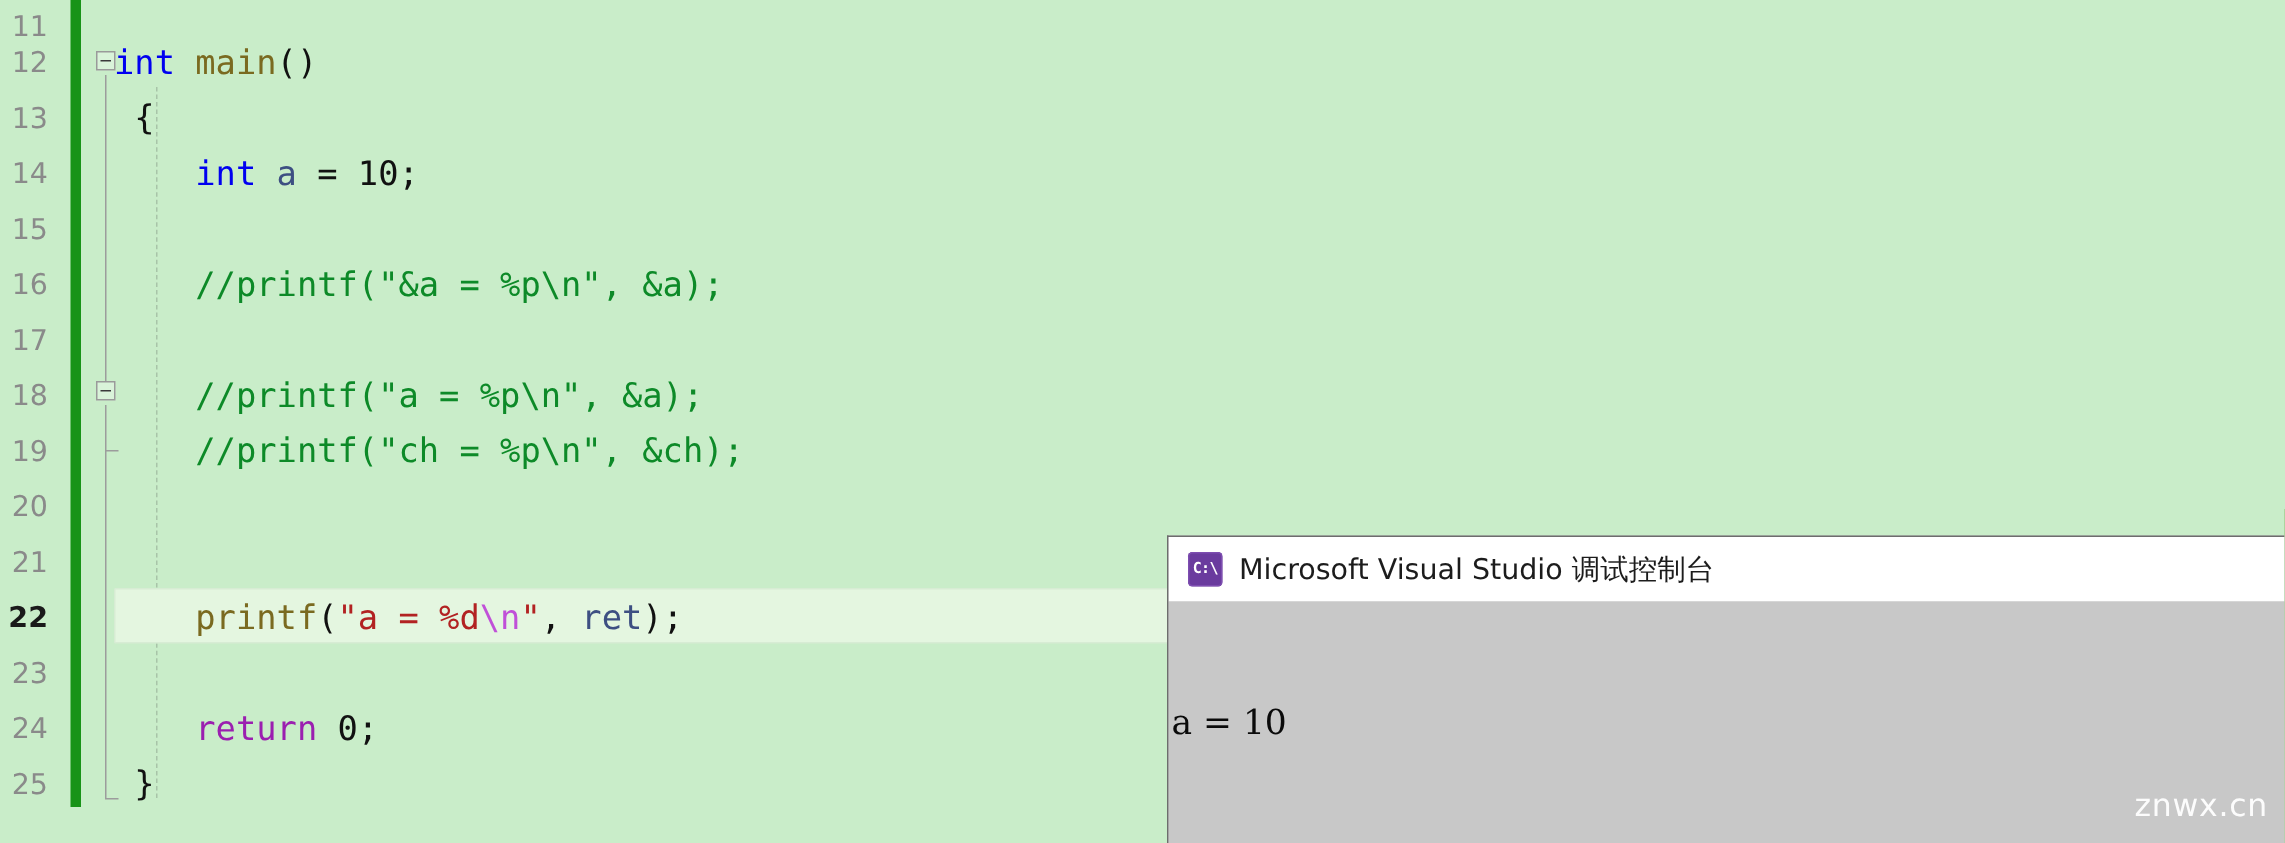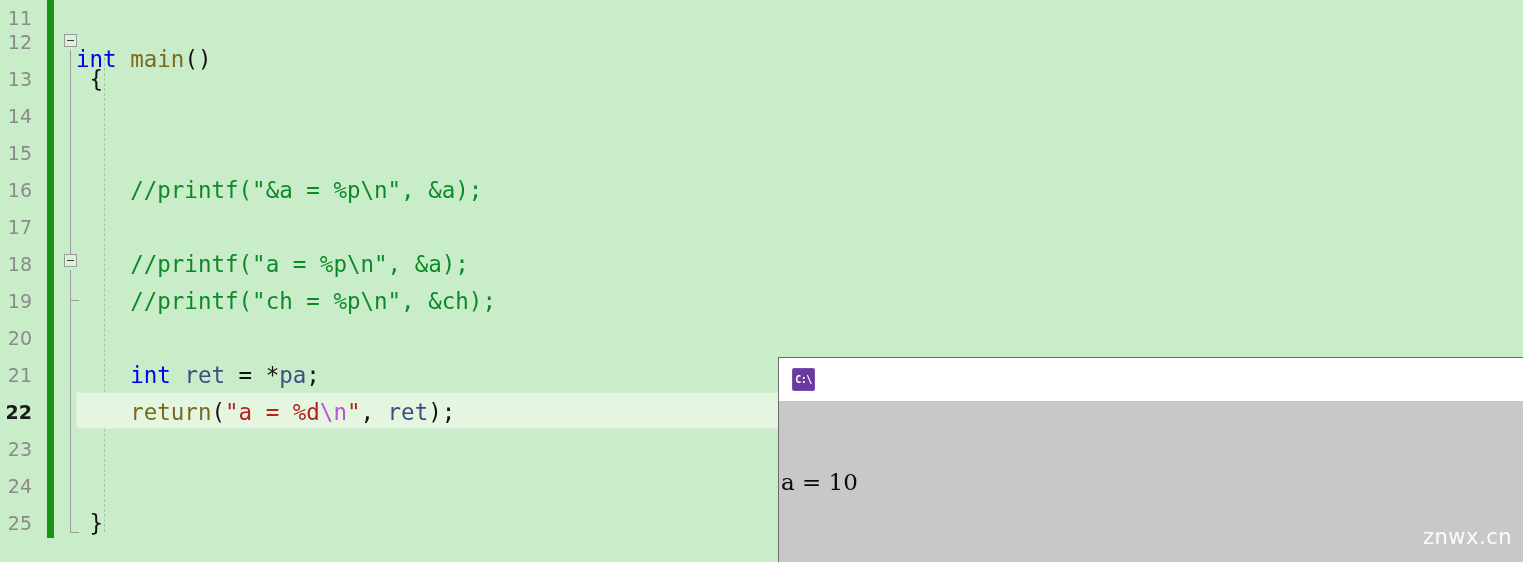--- a/index.html
+++ b/index.html
@@ -242,49 +242,51 @@
       <div class="fold-end" style="top:300px"></div>
       <div class="fold-end" style="top:532px"></div>
     </div>
 
     <div class="indent-guide"></div>
 
     <div class="cline-hl" style="left:76px; top:392px;"></div>
 
     <div class="code">
 
-      <div class="cline" style="top:41px"><span class="kw">int</span><span class="punc"> </span><span class="fn">main</span><span class="punc">()</span></div>
+      <div class="cline" style="top:24px"><span class="kw">int</span><span class="punc"> </span><span class="fn">main</span><span class="punc">()</span></div>
 
       <div class="cline" style="top:61px"><span class="punc"> {</span></div>
 
+      <div class="cline" style="top:98px"><span class="punc">    </span><span class="kw">int</span><span class="punc"> </span><span class="var">a</span><span class="punc"> = </span><span class="num">10</span><span class="punc">;</span></div>
 
 
       <div class="cline" style="top:172px"><span class="punc">    </span><span class="cmt">//printf("&amp;a = %p\n", &amp;a);</span></div>
 
       <div class="cline" style="top:246px"><span class="punc">    </span><span class="cmt">//printf("a = %p\n", &amp;a);</span></div>
 
       <div class="cline" style="top:283px"><span class="punc">    </span><span class="cmt">//printf("ch = %p\n", &amp;ch);</span></div>
 
 
-      <div class="cline" style="top:357px"><span class="punc">    </span><span class="kw">int</span><span class="punc"> </span><span class="var">ret</span><span class="punc"> = *</span><span class="var">pa</span><span class="punc">;</span></div>
-
-      <div class="cline" style="top:394px"><span class="punc">    </span><span class="fn">return</span><span class="punc">(</span><span class="str">"a = %d</span><span class="esc">\n</span><span class="str">"</span><span class="punc">, </span><span class="var">ret</span><span class="punc">);</span></div>
-
+
+      <div class="cline" style="top:394px"><span class="punc">    </span><span class="fn">printf</span><span class="punc">(</span><span class="str">"a = %d</span><span class="esc">\n</span><span class="str">"</span><span class="punc">, </span><span class="var">ret</span><span class="punc">);</span></div>
+
+      <div class="cline" style="top:468px"><span class="punc">    </span><span class="kw2">return</span><span class="punc"> </span><span class="num">0</span><span class="punc">;</span></div>
 
       <div class="cline" style="top:505px"><span class="punc"> }</span></div>
 
     </div>
   </div>
 
   <div class="console">
 
     <div class="console-titlebar">
       <div class="console-icon">
         <span>C:\</span>
       </div>
+      <div class="console-title">Microsoft Visual Studio 调试控制台</div>
     </div>
 
     <div class="console-body">
       <div class="console-line">a = 10</div>
       <div class="console-blank"></div>
       
       
 
       <div class="watermark">znwx.cn</div>
     </div>

